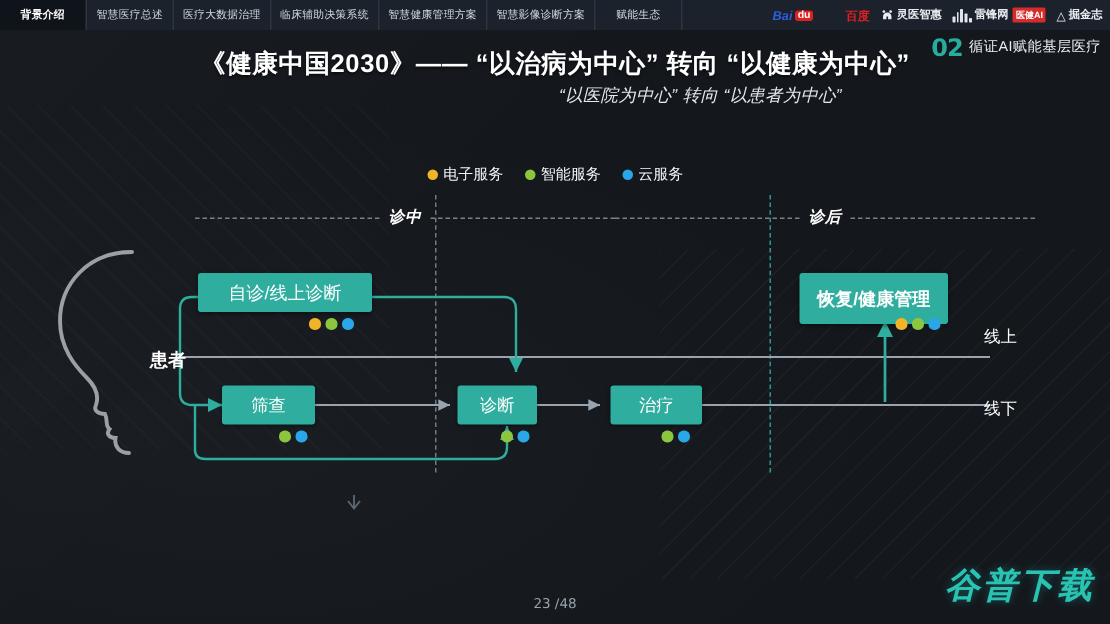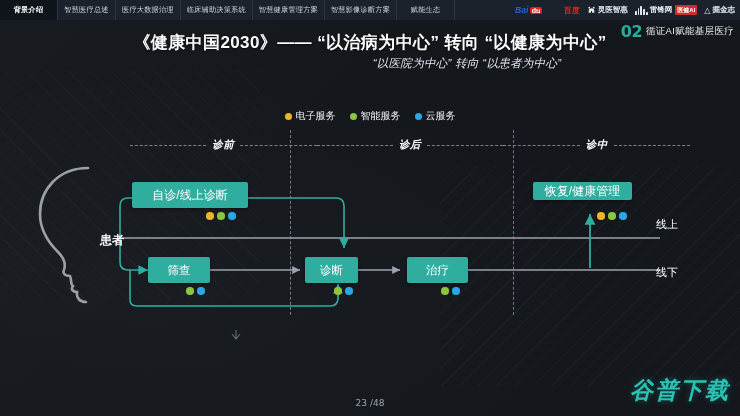--- a/index.html
+++ b/index.html
@@ -255,31 +255,26 @@
     </span>
     <span class="legend-item">
       <span class="dot" style="background:#2aa7e8"></span>
       <span>云服务</span>
     </span>
   </div>
 
   <div class="phase-row">
     <div class="phase-seg">
       <span class="dash-line"></span>
-      <span class="phase-label">诊前</span>
+      <span class="phase-label">诊中</span>
       <span class="dash-line"></span>
     </div>
     <div class="phase-seg">
       <span class="dash-line"></span>
       <span class="phase-label">诊后</span>
-      <span class="dash-line"></span>
-    </div>
-    <div class="phase-seg">
-      <span class="dash-line"></span>
-      <span class="phase-label">诊中</span>
       <span class="dash-line"></span>
     </div>
   </div>
 
   <div class="vdash" style="left:290px;"></div>
   <div class="vdash teal" style="left:513px;"></div>
 
   <svg class="canvas" viewBox="0 0 740 416">
     <defs>
       <marker id="arrGray" markerWidth="7" markerHeight="7" refX="6" refY="3" orient="auto">
@@ -317,21 +312,21 @@
 
   <div class="node big" style="left:132px; top:182px; width:116px; height:26px;">
     <span>自诊/线上诊断</span>
   </div>
   <div class="dots" style="left:206px; top:212px;">
     <span class="dot" style="background:#f0b429"></span>
     <span class="dot" style="background:#8cc63e"></span>
     <span class="dot" style="background:#2aa7e8"></span>
   </div>
 
-  <div class="node big" style="left:533px; top:182px; width:99px; height:18px;">
+  <div class="node big" style="left:533px; top:182px; width:99px; height:34px;font-weight:bold;">
     <span>恢复/健康管理</span>
   </div>
   <div class="dots" style="left:597px; top:212px;">
     <span class="dot" style="background:#f0b429"></span>
     <span class="dot" style="background:#8cc63e"></span>
     <span class="dot" style="background:#2aa7e8"></span>
   </div>
 
   <div class="node" style="left:148px; top:257px; width:62px; height:26px;">
     <span>筛查</span>

